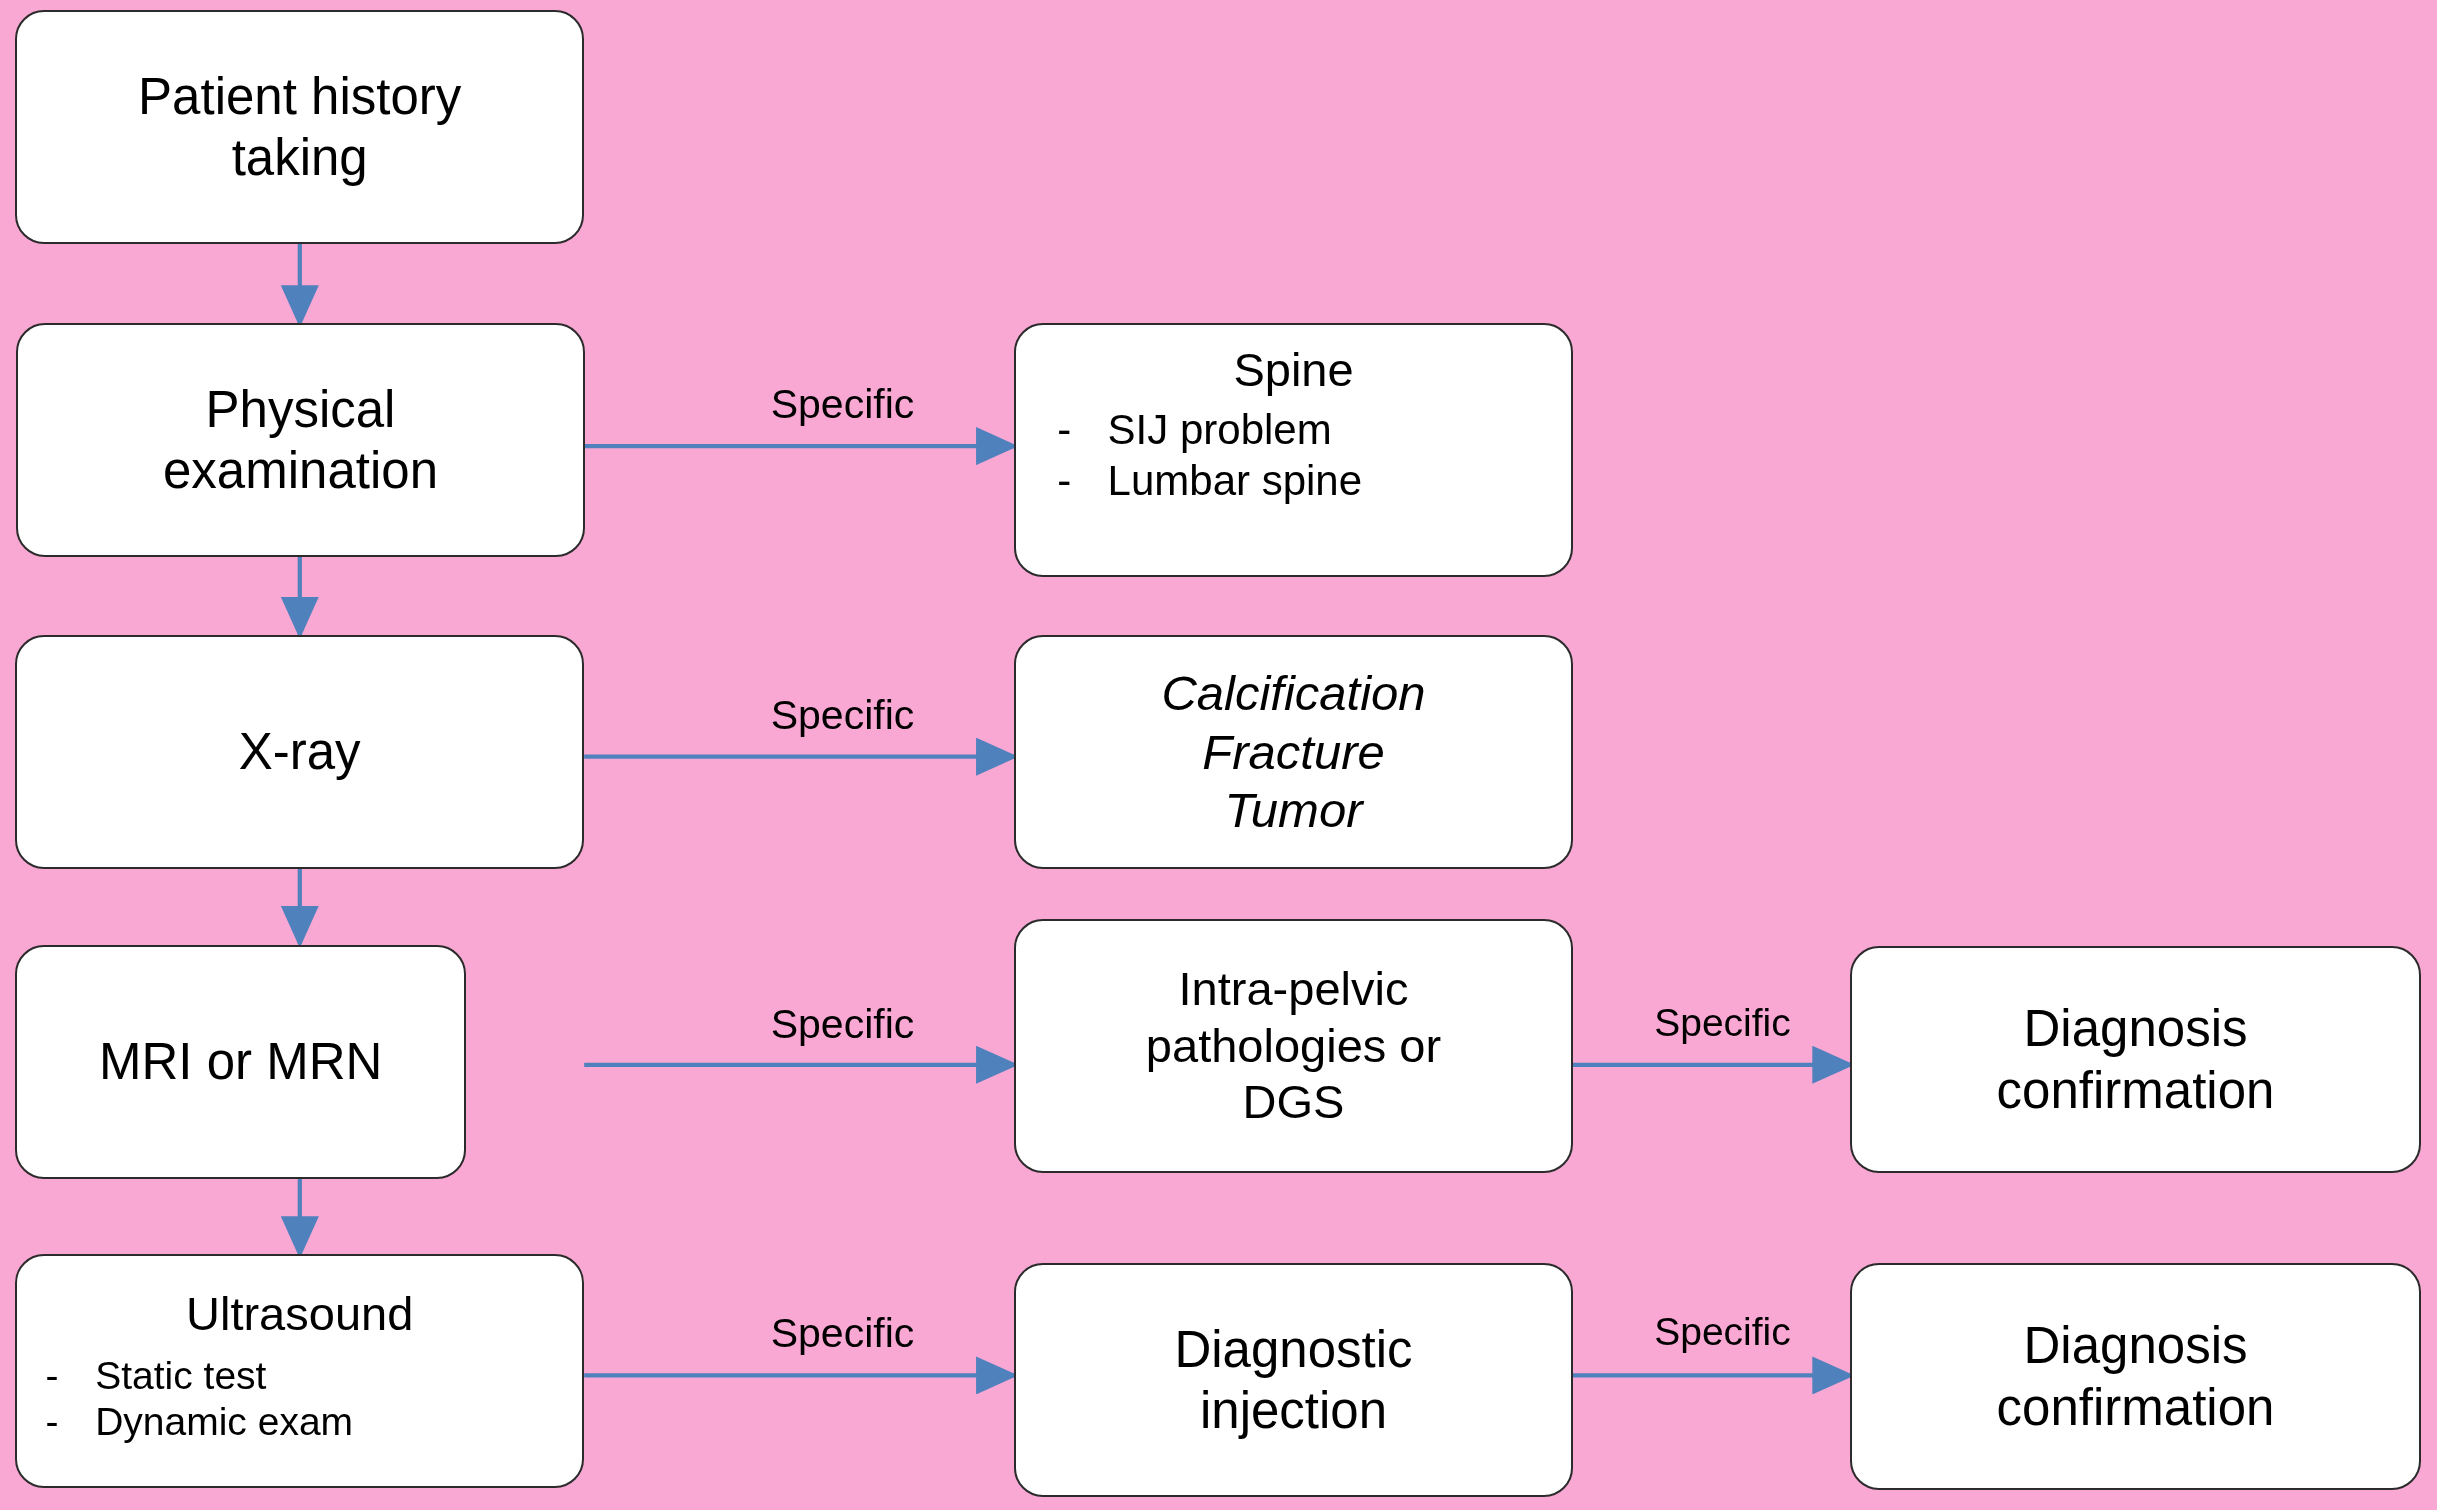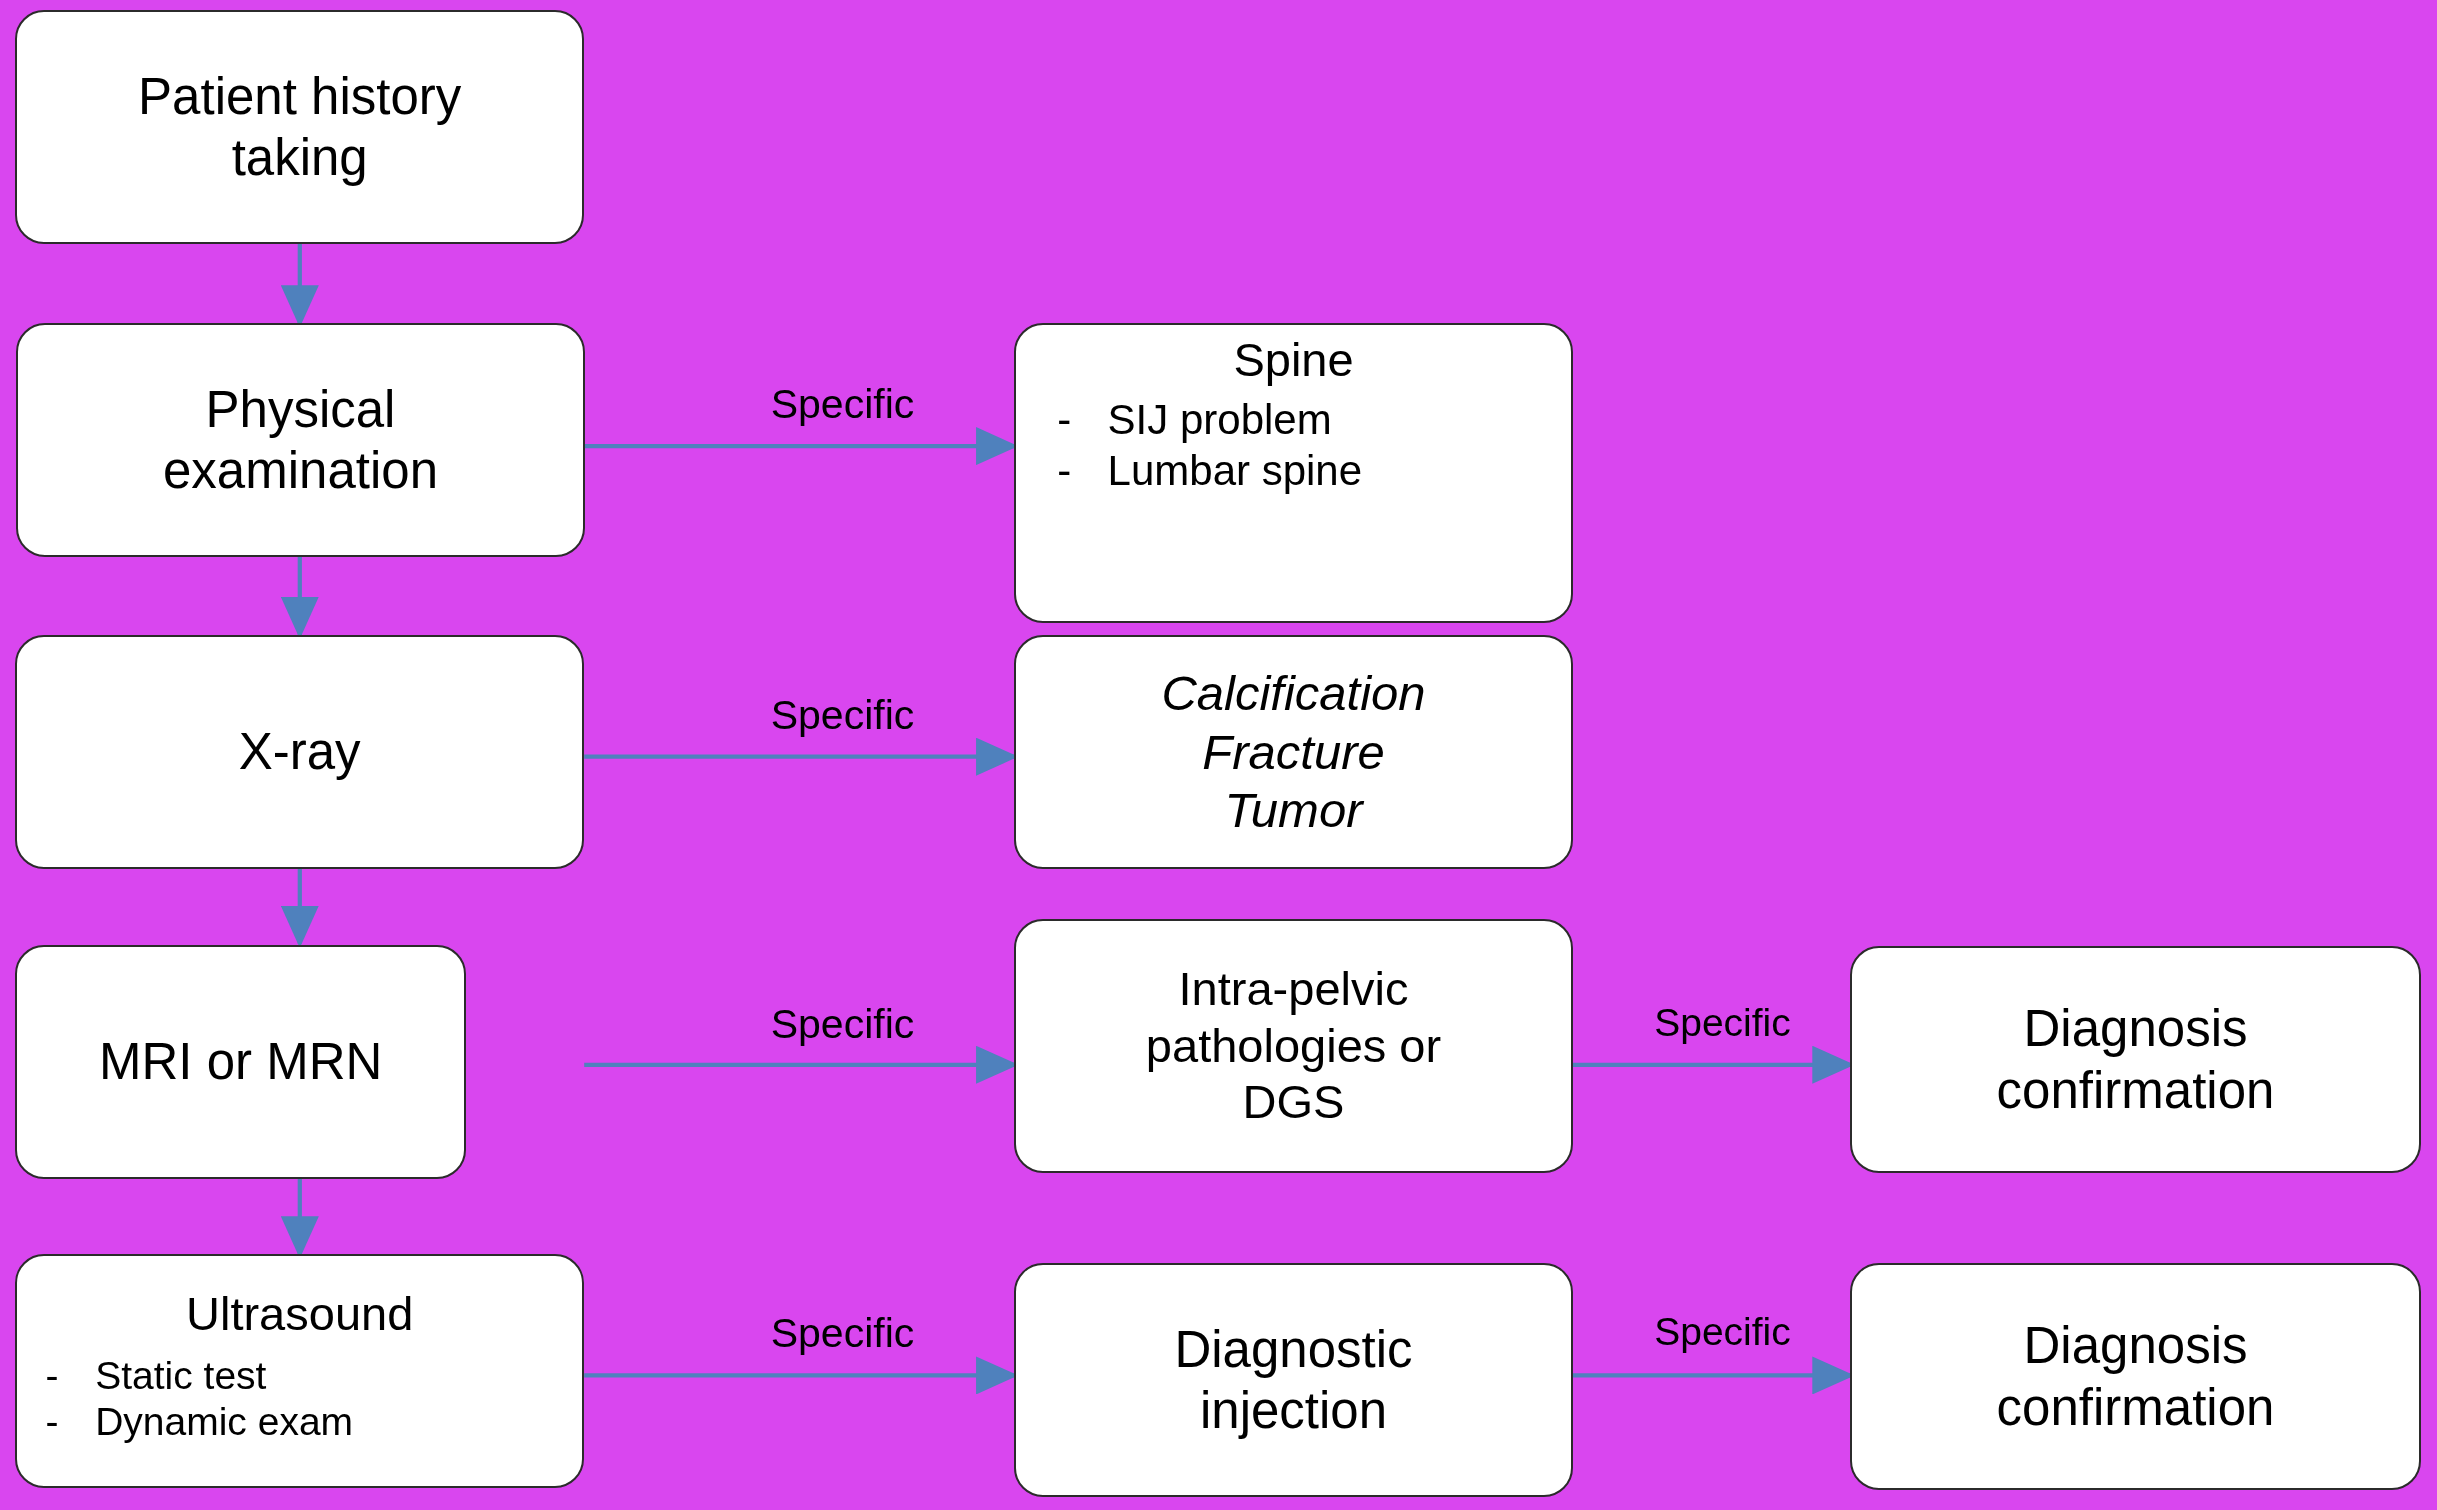--- a/index.html
+++ b/index.html
@@ -4,21 +4,21 @@
 <style>
   html, body {
     margin: 0;
     padding: 0;
     background: #ffffff;
   }
   #canvas {
     position: relative;
     width: 2438px;
     height: 1510px;
-    background: #d946ef;
+    background: #f9a8d4;
     font-family: "Liberation Sans", sans-serif;
     overflow: hidden;
   }
   .node {
     position: absolute;
     box-sizing: border-box;
     border: 2.5px solid #2b2b2b;
     border-radius: 29px;
     background: #ffffff;
     display: flex;
@@ -125,21 +125,21 @@
         <span class="bullet-dash">-</span>
         <span class="bullet-text">Static test</span>
       </div>
       <div class="bullet-row">
         <span class="bullet-dash">-</span>
         <span class="bullet-text">Dynamic exam</span>
       </div>
     </div>
   </div>
 
-  <div class="node" style="left:1014px; top:323px; width:559px; height:300px; font-size:47px; justify-content:flex-start; padding-top:7px;">
+  <div class="node" style="left:1014px; top:323px; width:559px; height:254px; font-size:47px; justify-content:flex-start; padding-top:17px;">
     <span class="title">Spine</span>
     <div class="bullets" style="font-size:42px; margin-top:6.8px; padding-left:39px;">
       <div class="bullet-row">
         <span class="bullet-dash">-</span>
         <span class="bullet-text">SIJ problem</span>
       </div>
       <div class="bullet-row">
         <span class="bullet-dash">-</span>
         <span class="bullet-text">Lumbar spine</span>
       </div>

